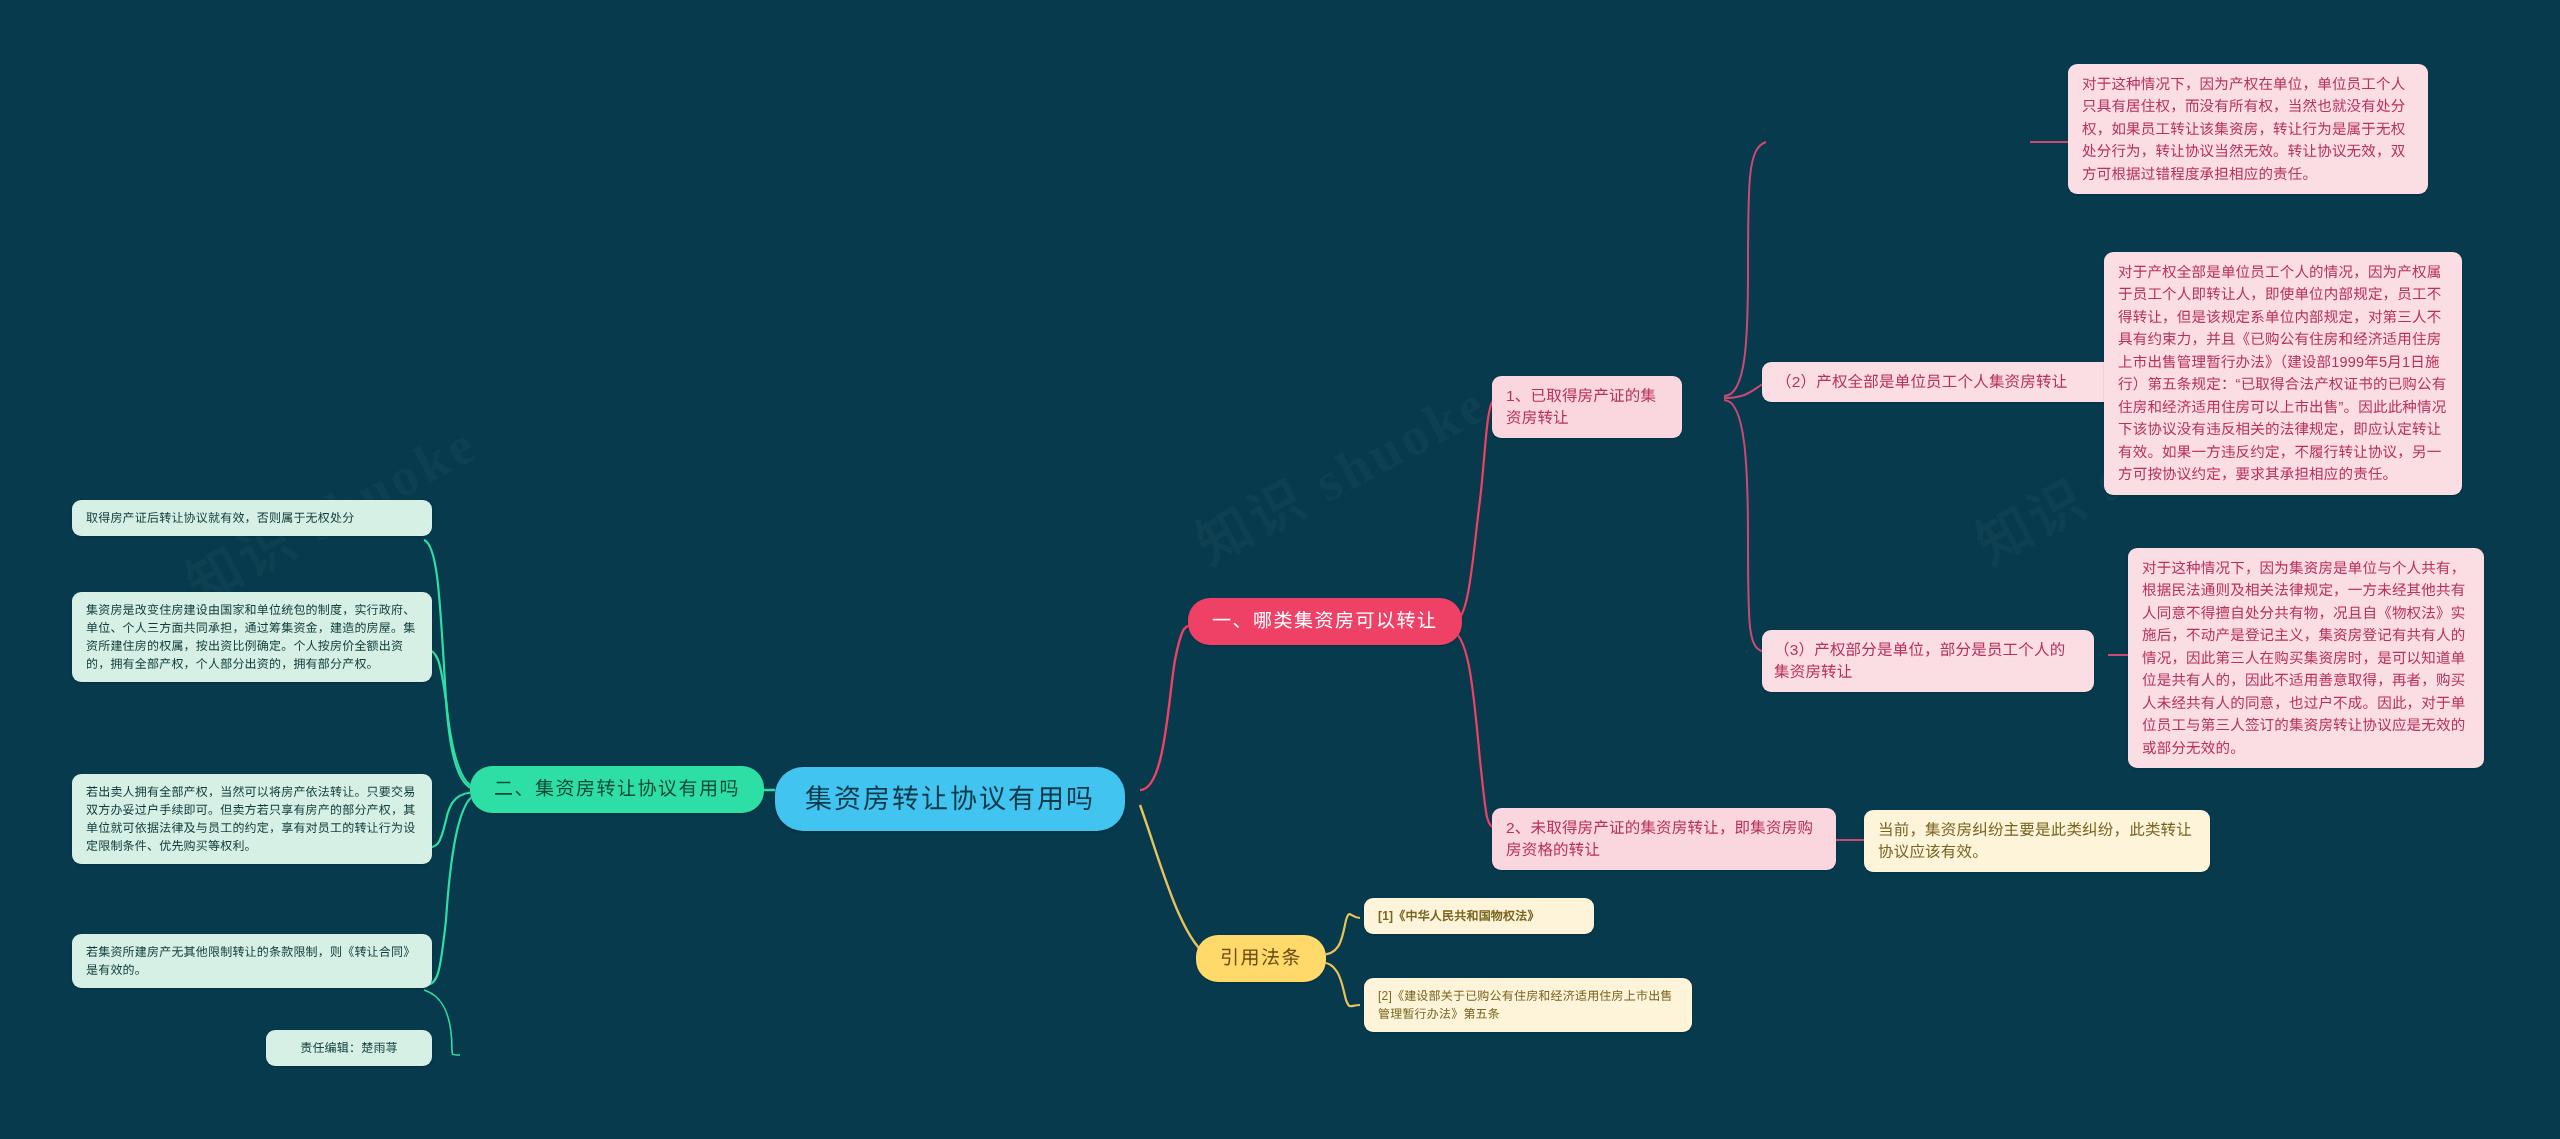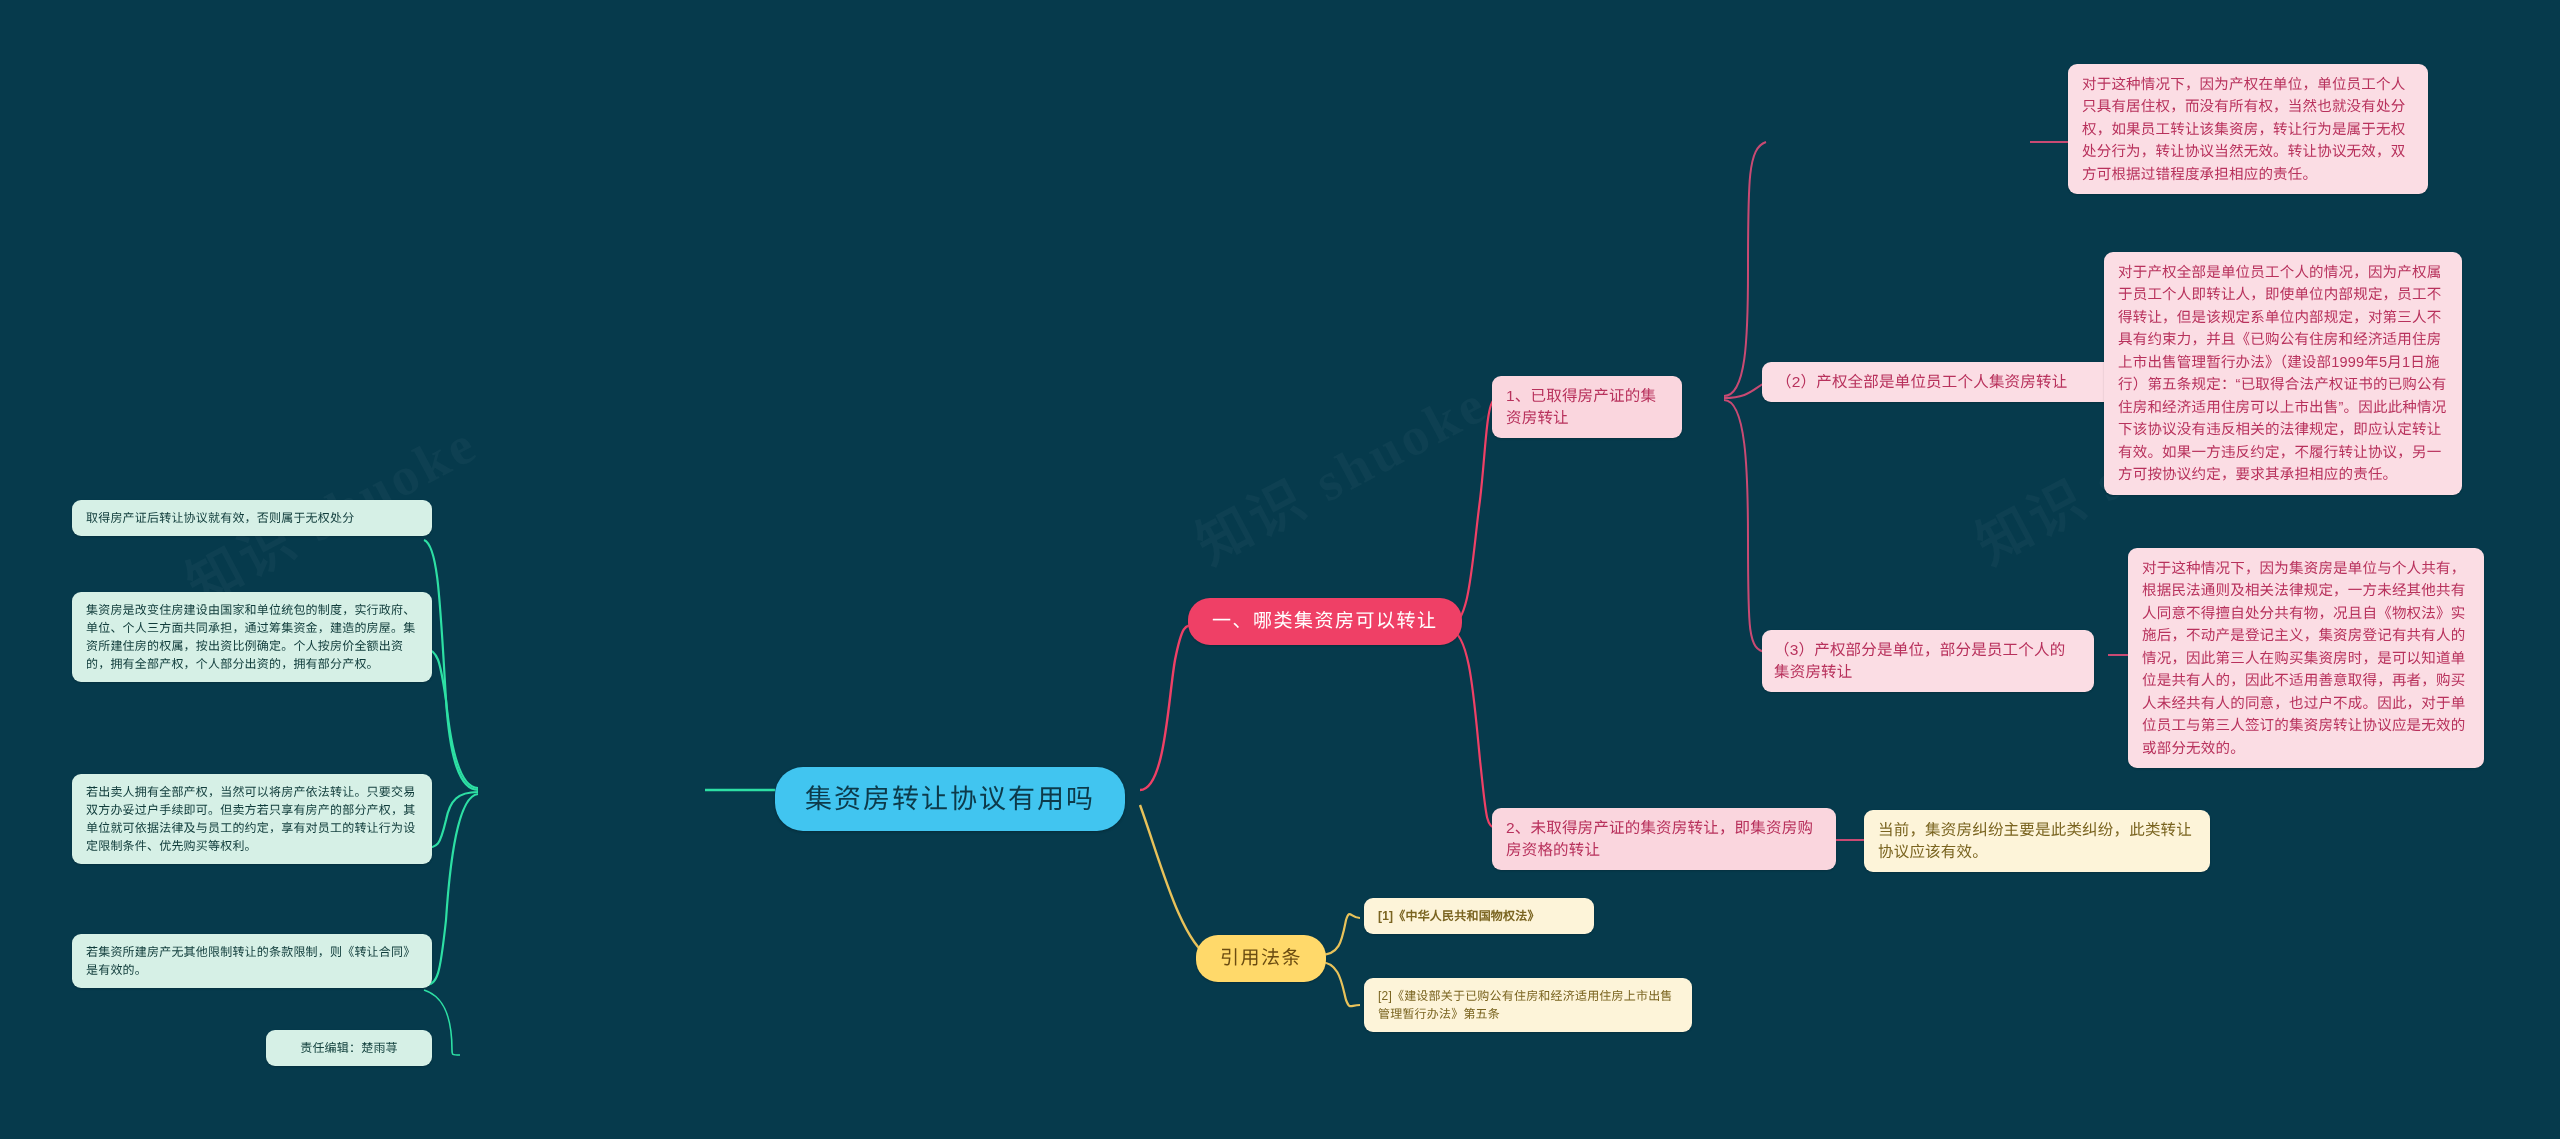--- a/index.html
+++ b/index.html
@@ -121,20 +121,21 @@
     <path d="M424 990 C440 995 452 1010 452 1050 C452 1055 452 1055 460 1055" fill="none" stroke="#2ddfa4" stroke-width="1.6"></path>
 
     <path d="M1320 955 C1340 955 1342 940 1346 920 C1350 908 1350 918 1360 918" fill="none" stroke="#e8c25a" stroke-width="2.2"></path>
     <path d="M1320 962 C1340 962 1342 985 1346 1000 C1350 1010 1350 1005 1360 1005" fill="none" stroke="#e8c25a" stroke-width="2.2"></path>
   </svg>
 
   <div class="node root" style="left:775px; top:767px;">集资房转让协议有用吗</div>
 
   <div class="node branch branch-pink" style="left:1188px; top:598px;">一、哪类集资房可以转让</div>
 
+  <div class="node branch branch-green" style="left:470px; top:766px;">二、集资房转让协议有用吗</div>
 
   <div class="node branch branch-yellow" style="left:1196px; top:935px;">引用法条</div>
 
   <div class="node topic topic-pink" style="left:1492px; top:376px; width:190px;">1、已取得房产证的集资房转让</div>
 
   <div class="node topic topic-pinklite body-text" style="left:2068px; top:64px; width:360px;">对于这种情况下，因为产权在单位，单位员工个人只具有居住权，而没有所有权，当然也就没有处分权，如果员工转让该集资房，转让行为是属于无权处分行为，转让协议当然无效。转让协议无效，双方可根据过错程度承担相应的责任。</div>
 
   <div class="node topic topic-pinklite" style="left:1762px; top:362px; width:366px;">（2）产权全部是单位员工个人集资房转让</div>
   <div class="node topic topic-pinklite body-text" style="left:2104px; top:252px; width:358px;">对于产权全部是单位员工个人的情况，因为产权属于员工个人即转让人，即使单位内部规定，员工不得转让，但是该规定系单位内部规定，对第三人不具有约束力，并且《已购公有住房和经济适用住房上市出售管理暂行办法》（建设部1999年5月1日施行）第五条规定：“已取得合法产权证书的已购公有住房和经济适用住房可以上市出售”。因此此种情况下该协议没有违反相关的法律规定，即应认定转让有效。如果一方违反约定，不履行转让协议，另一方可按协议约定，要求其承担相应的责任。</div>
 

